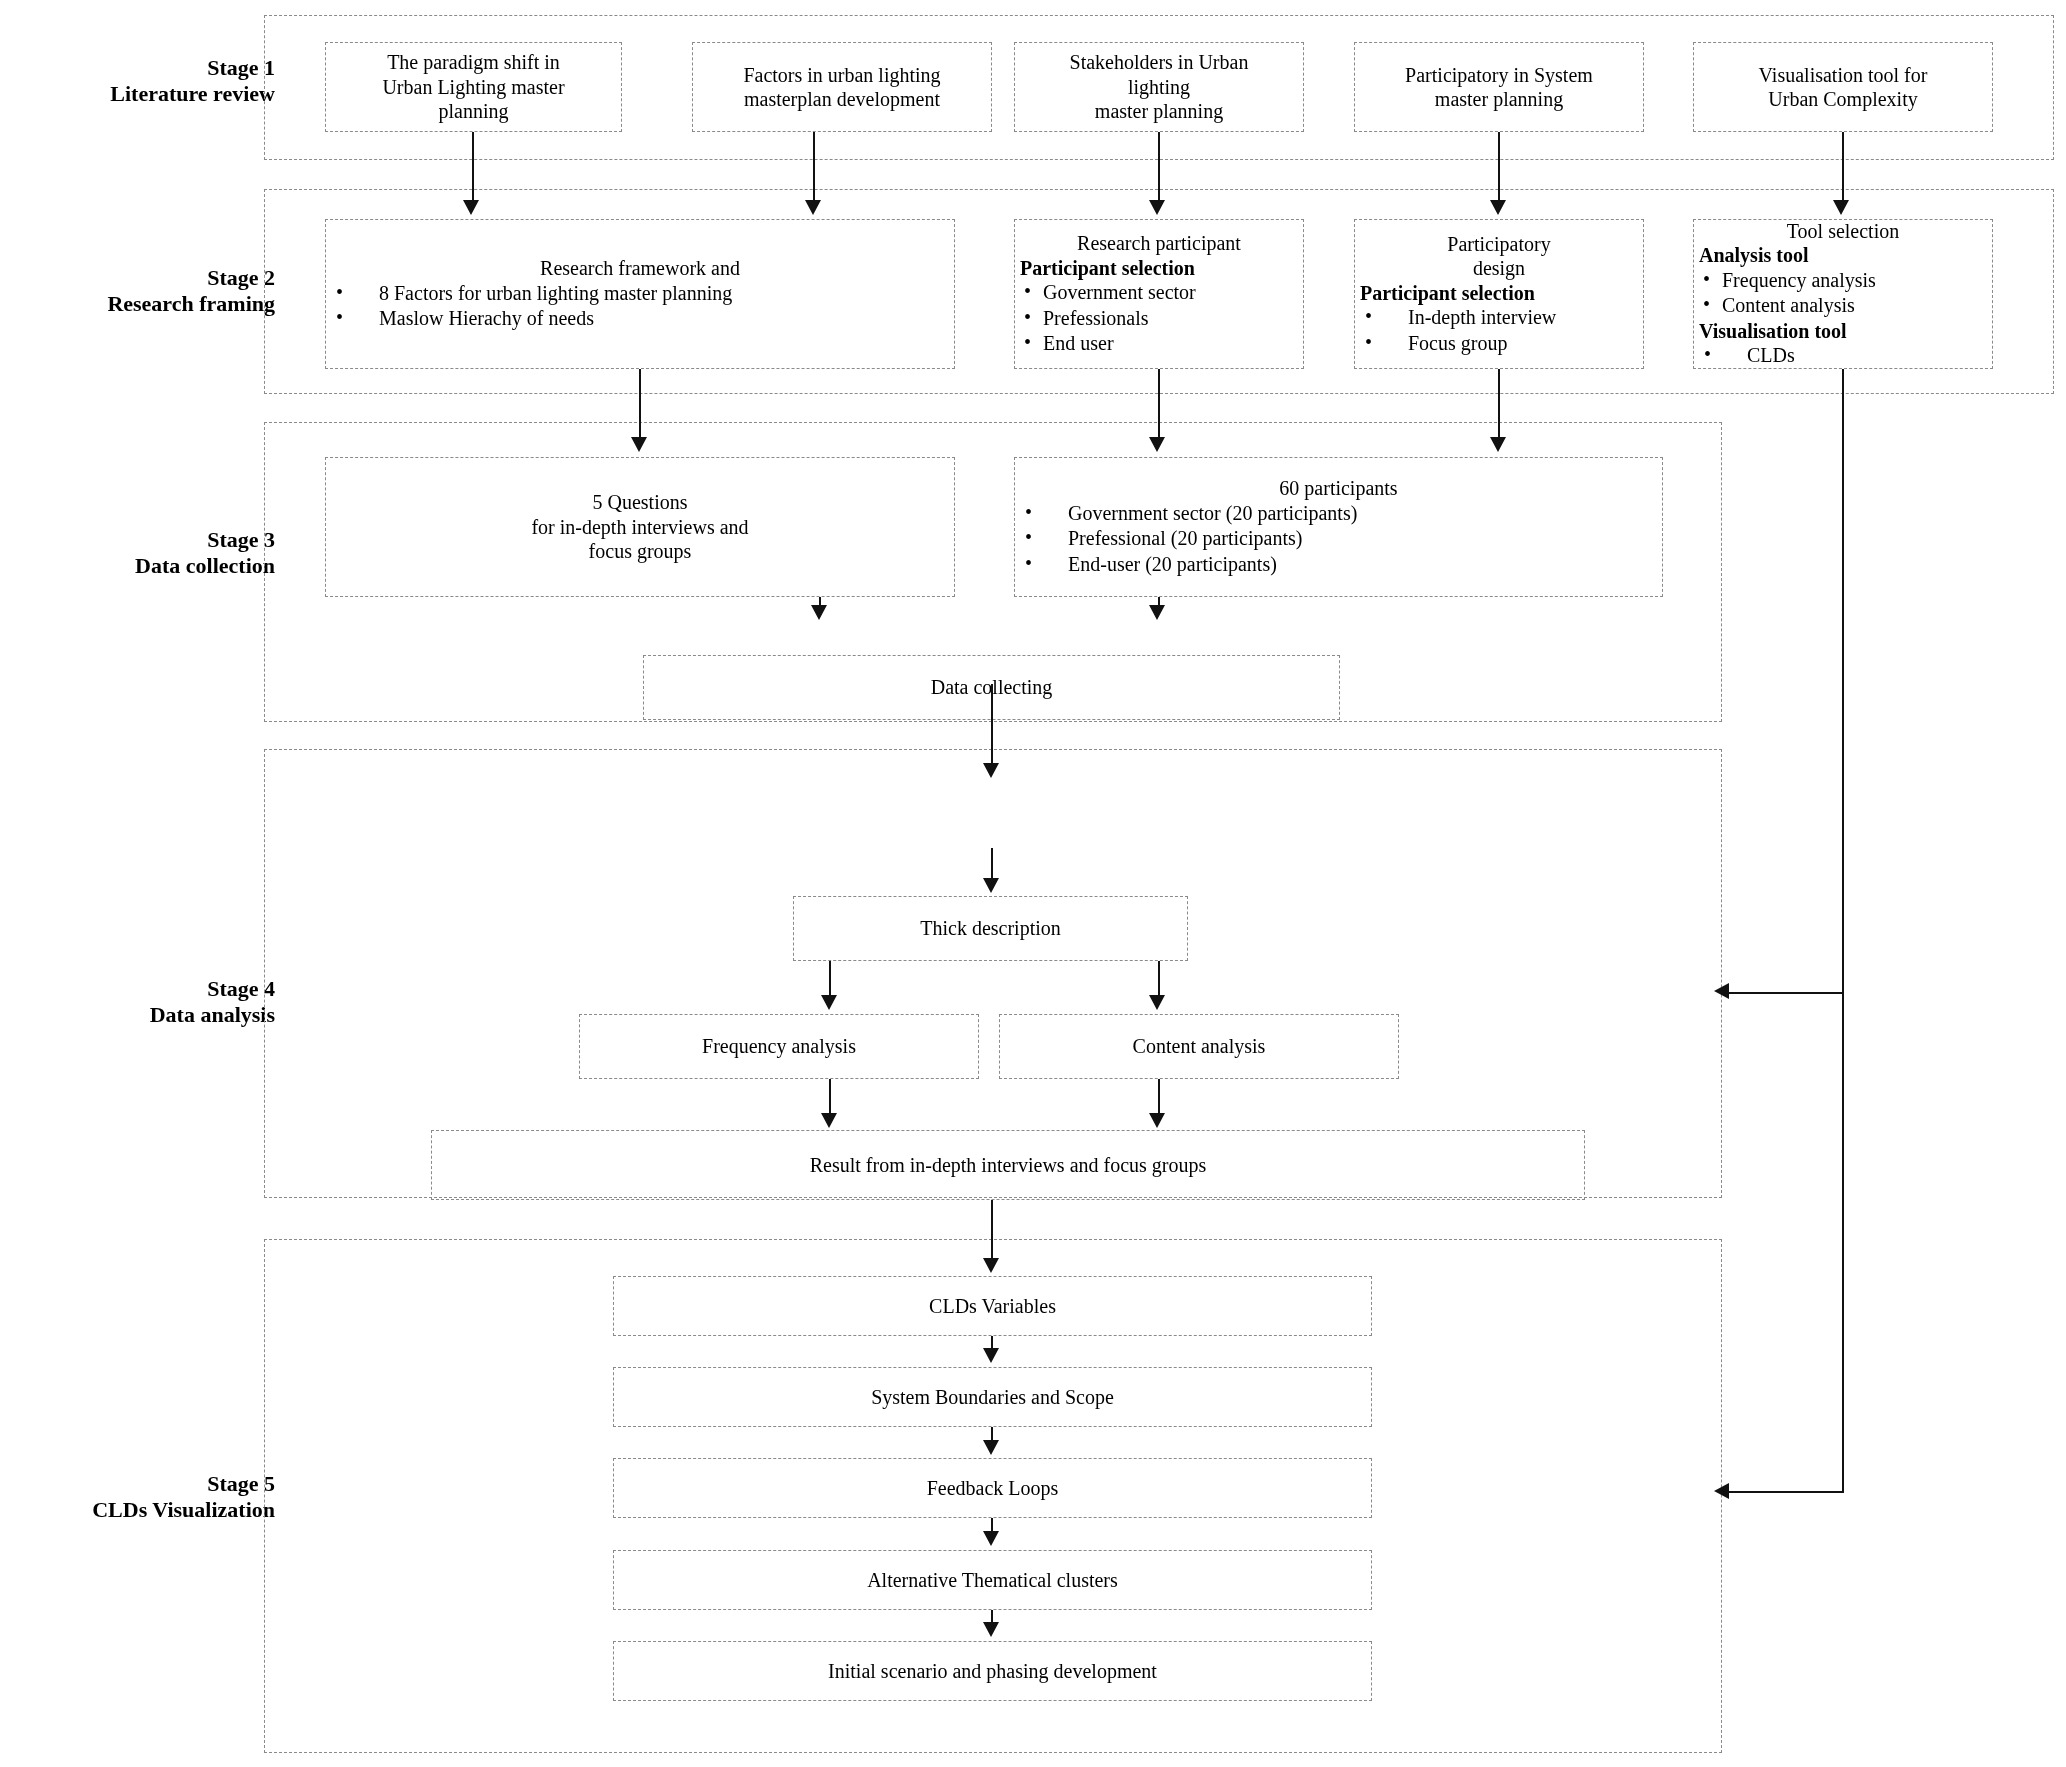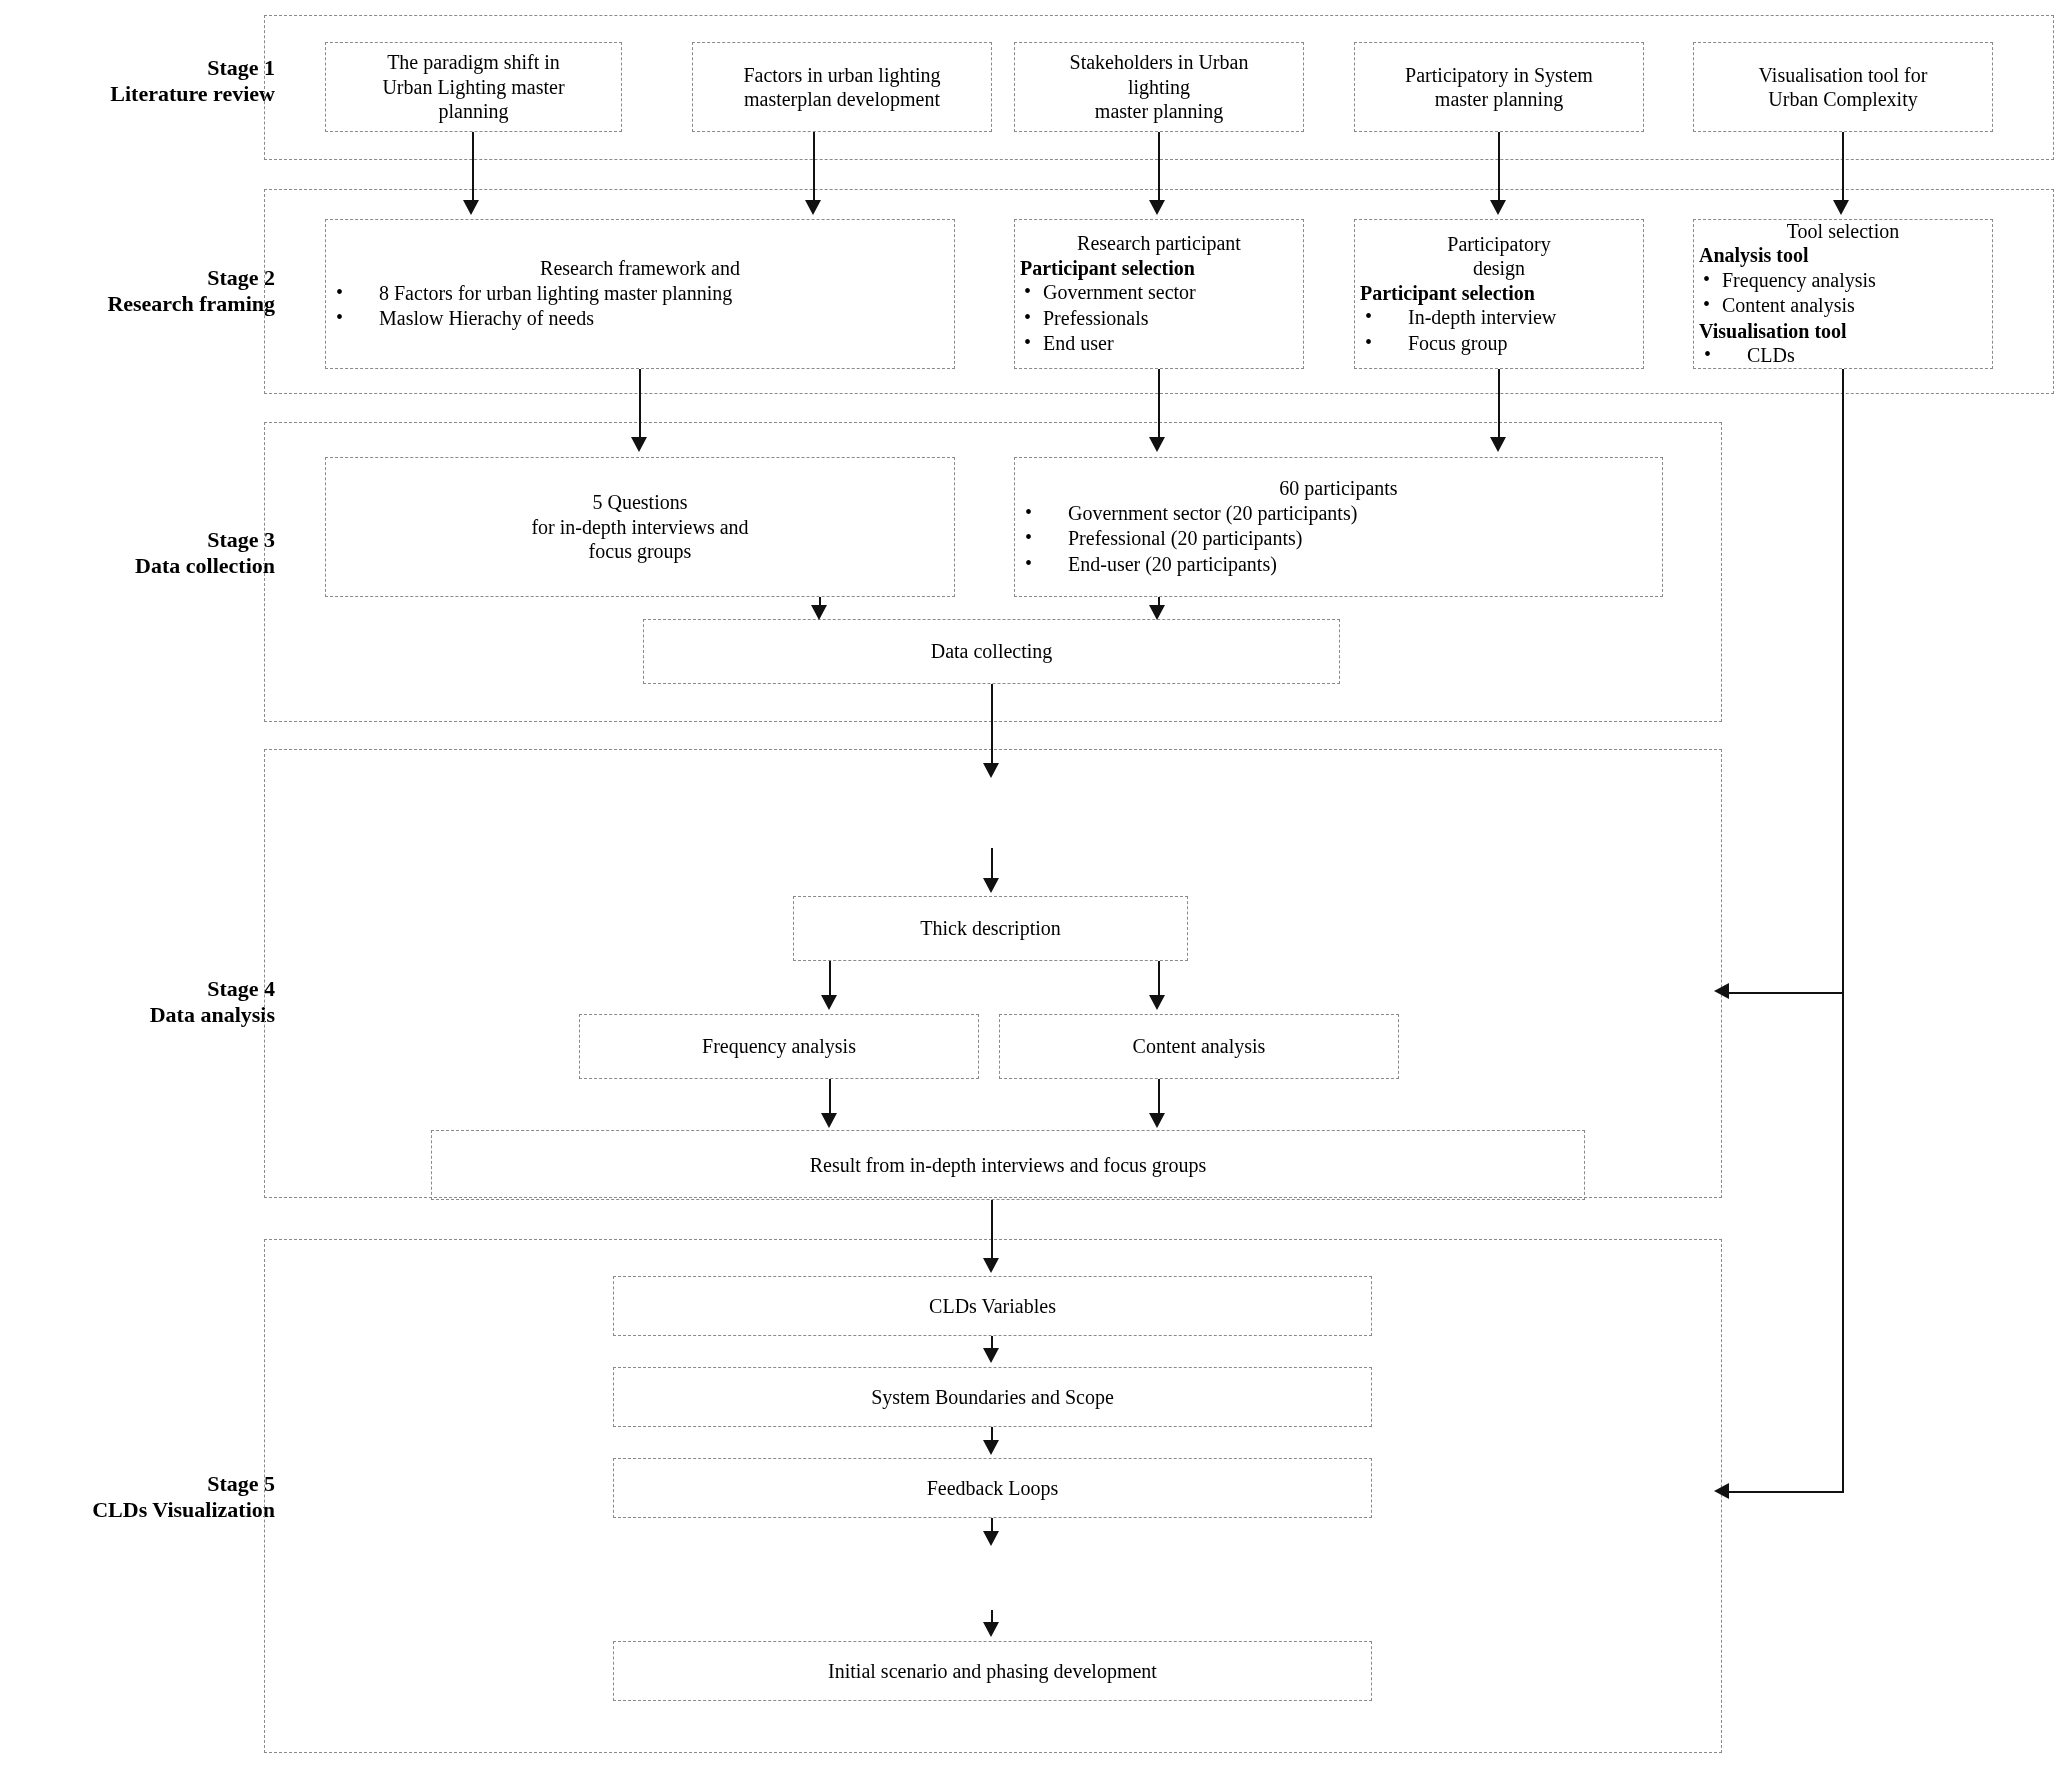--- a/index.html
+++ b/index.html
@@ -206,21 +206,21 @@
 
   <div class="node left-align-body" style="left:1014px;top:457px;width:649px;height:140px;">
     <span class="center-head">60 participants</span>
     <ul class="blist wide">
       <li>Government sector (20 participants)</li>
       <li>Prefessional (20 participants)</li>
       <li>End-user (20 participants)</li>
     </ul>
   </div>
 
-  <div class="node" style="left:643px;top:619px;width:697px;height:65px;font-family:Liberation Serif, serif;">
+  <div class="node" style="left:643px;top:655px;width:697px;height:65px;font-family:Liberation Serif, serif;">
     <span>Data collecting</span>
   </div>
 
   <div class="stage-group" style="left:264px;top:749px;width:1458px;height:449px;">
   </div>
 
 
   <div class="node" style="left:793px;top:896px;width:395px;height:65px;">
     <span>Thick description</span>
   </div>
@@ -245,20 +245,23 @@
   </div>
 
   <div class="node" style="left:613px;top:1458px;width:759px;height:60px;">
     <span>Feedback Loops</span>
   </div>
 
   <div class="node" style="left:613px;top:1367px;width:759px;height:60px;">
     <span>System Boundaries and Scope</span>
   </div>
 
+  <div class="node" style="left:613px;top:1550px;width:759px;height:60px;">
+    <span>Alternative Thematical clusters</span>
+  </div>
 
   <div class="node" style="left:613px;top:1641px;width:759px;height:60px;">
     <span>Initial scenario and phasing development</span>
   </div>
 
   <div class="vline" style="left:472px;top:132px;height:72px;"></div>
   <div class="arrow-down" style="left:463px;top:200px;"></div>
 
   <div class="vline" style="left:813px;top:132px;height:72px;"></div>
   <div class="arrow-down" style="left:805px;top:200px;"></div>

